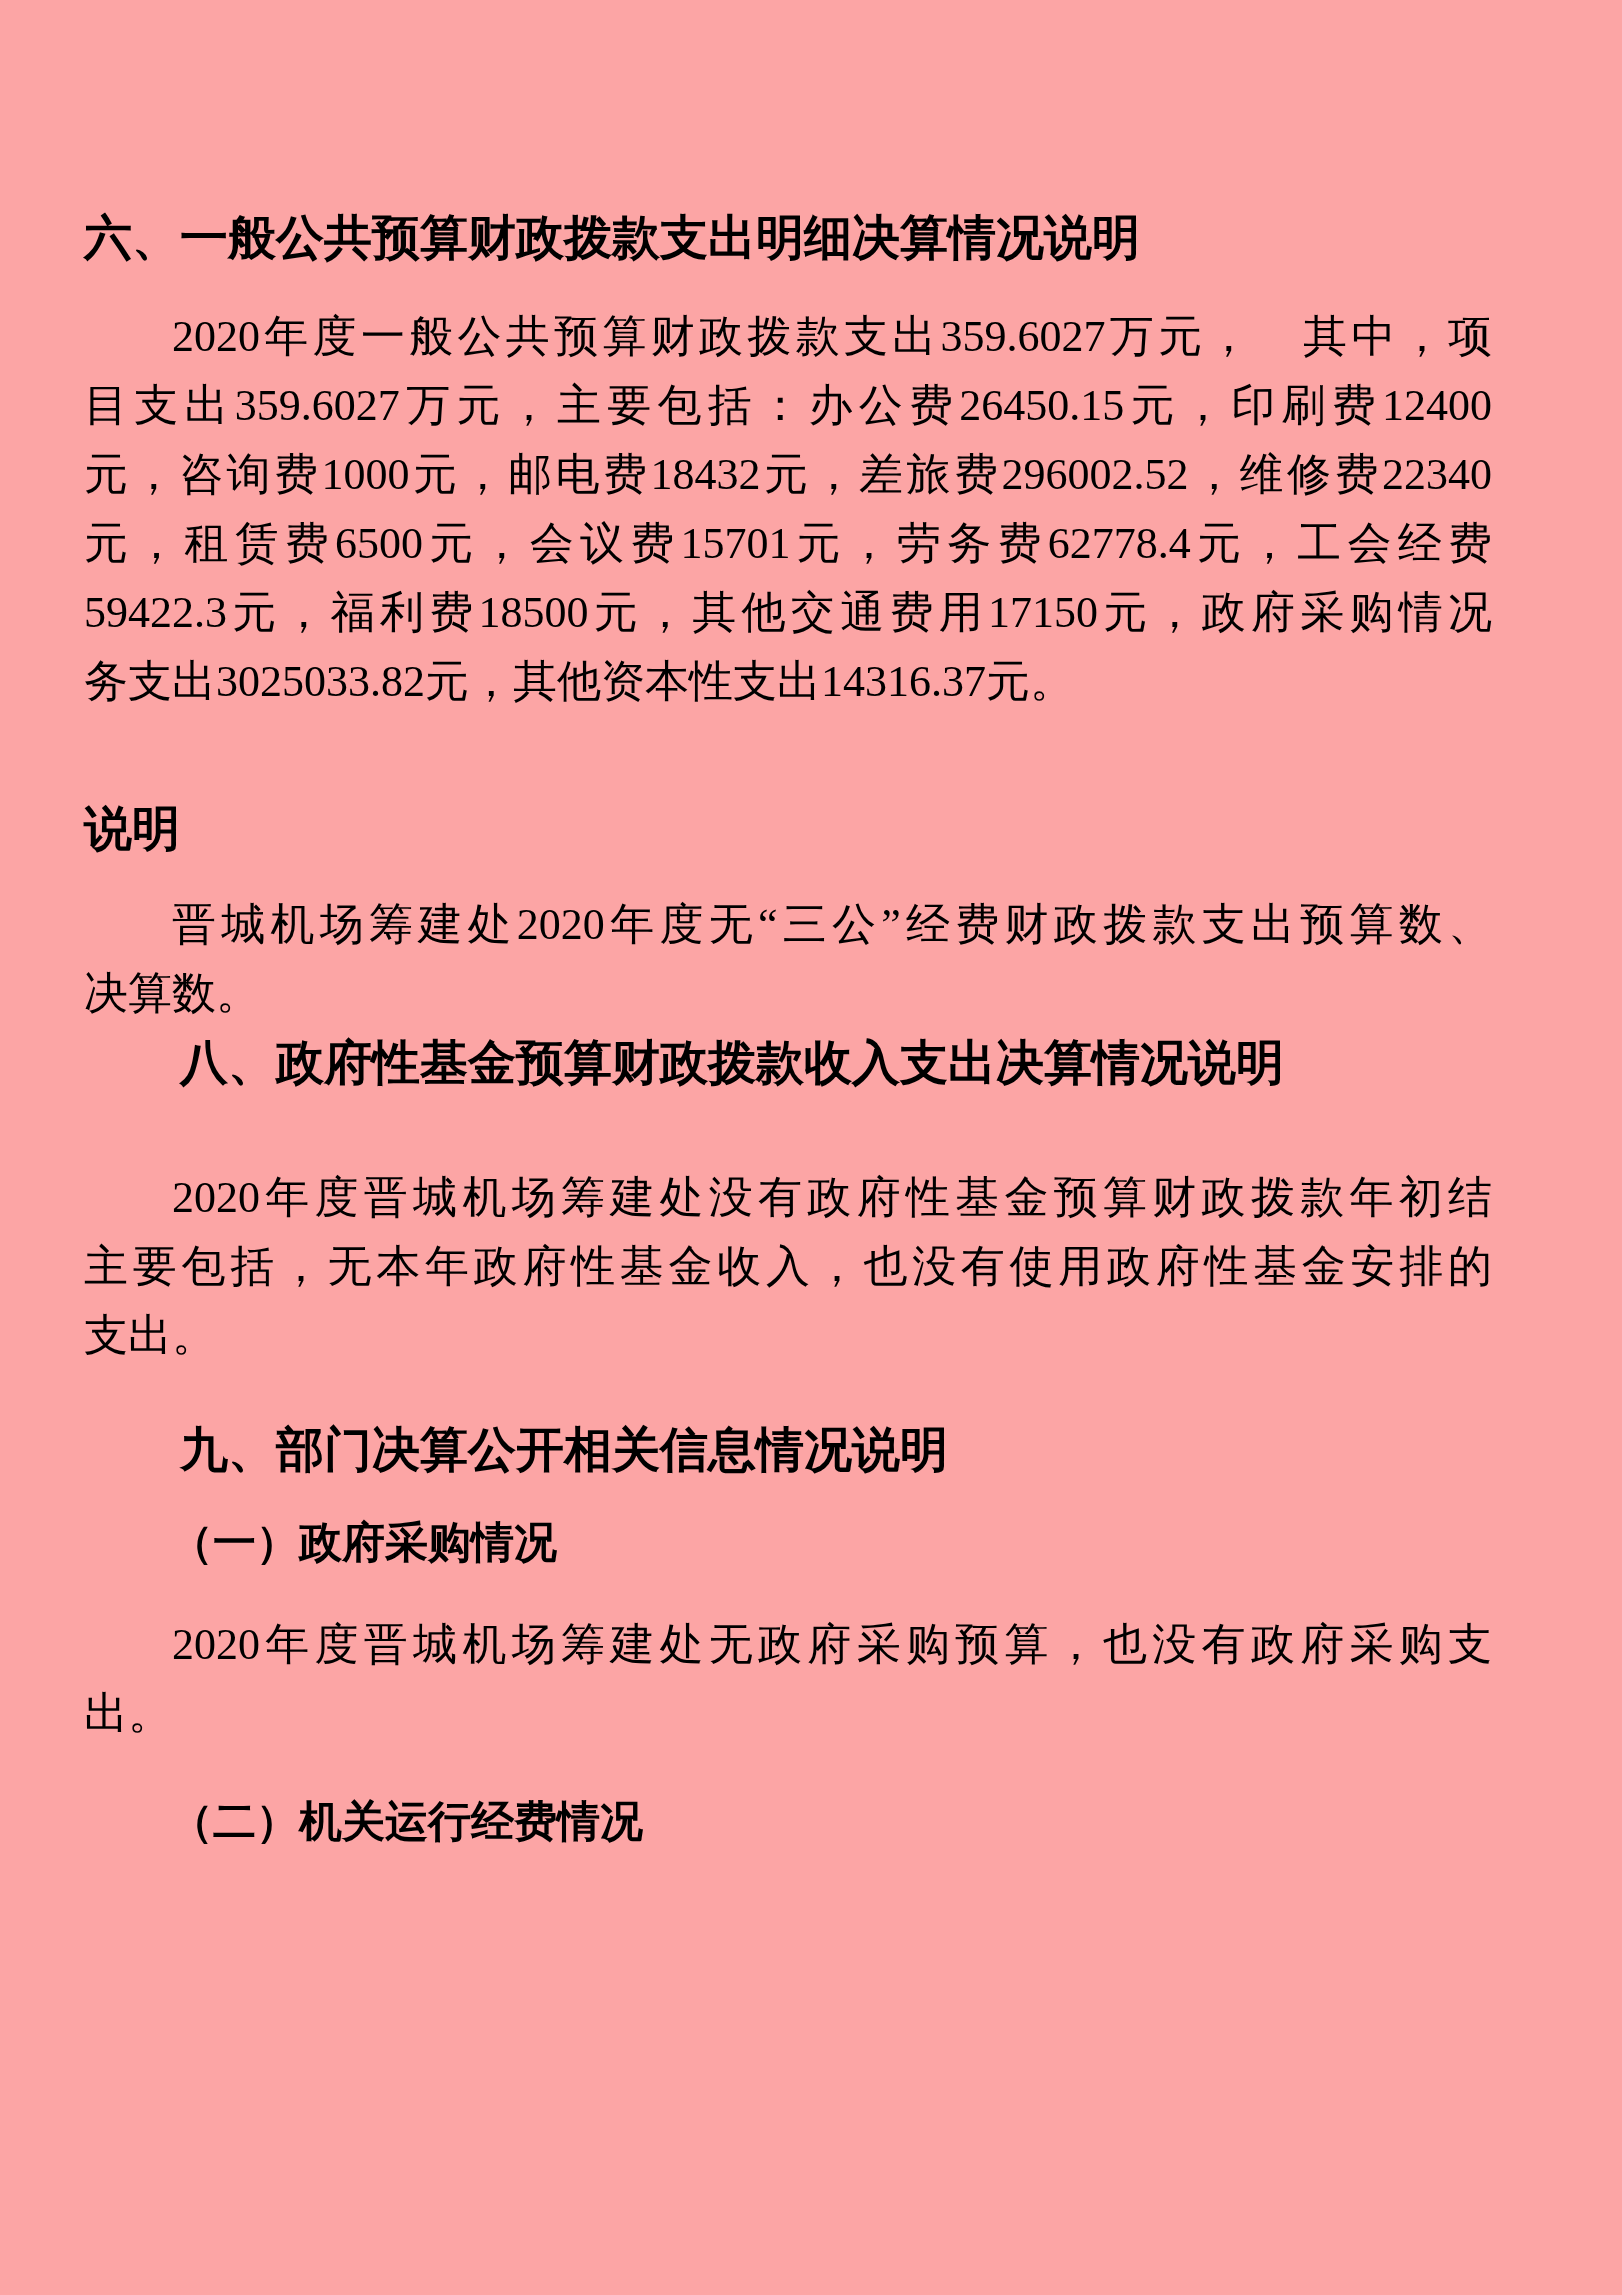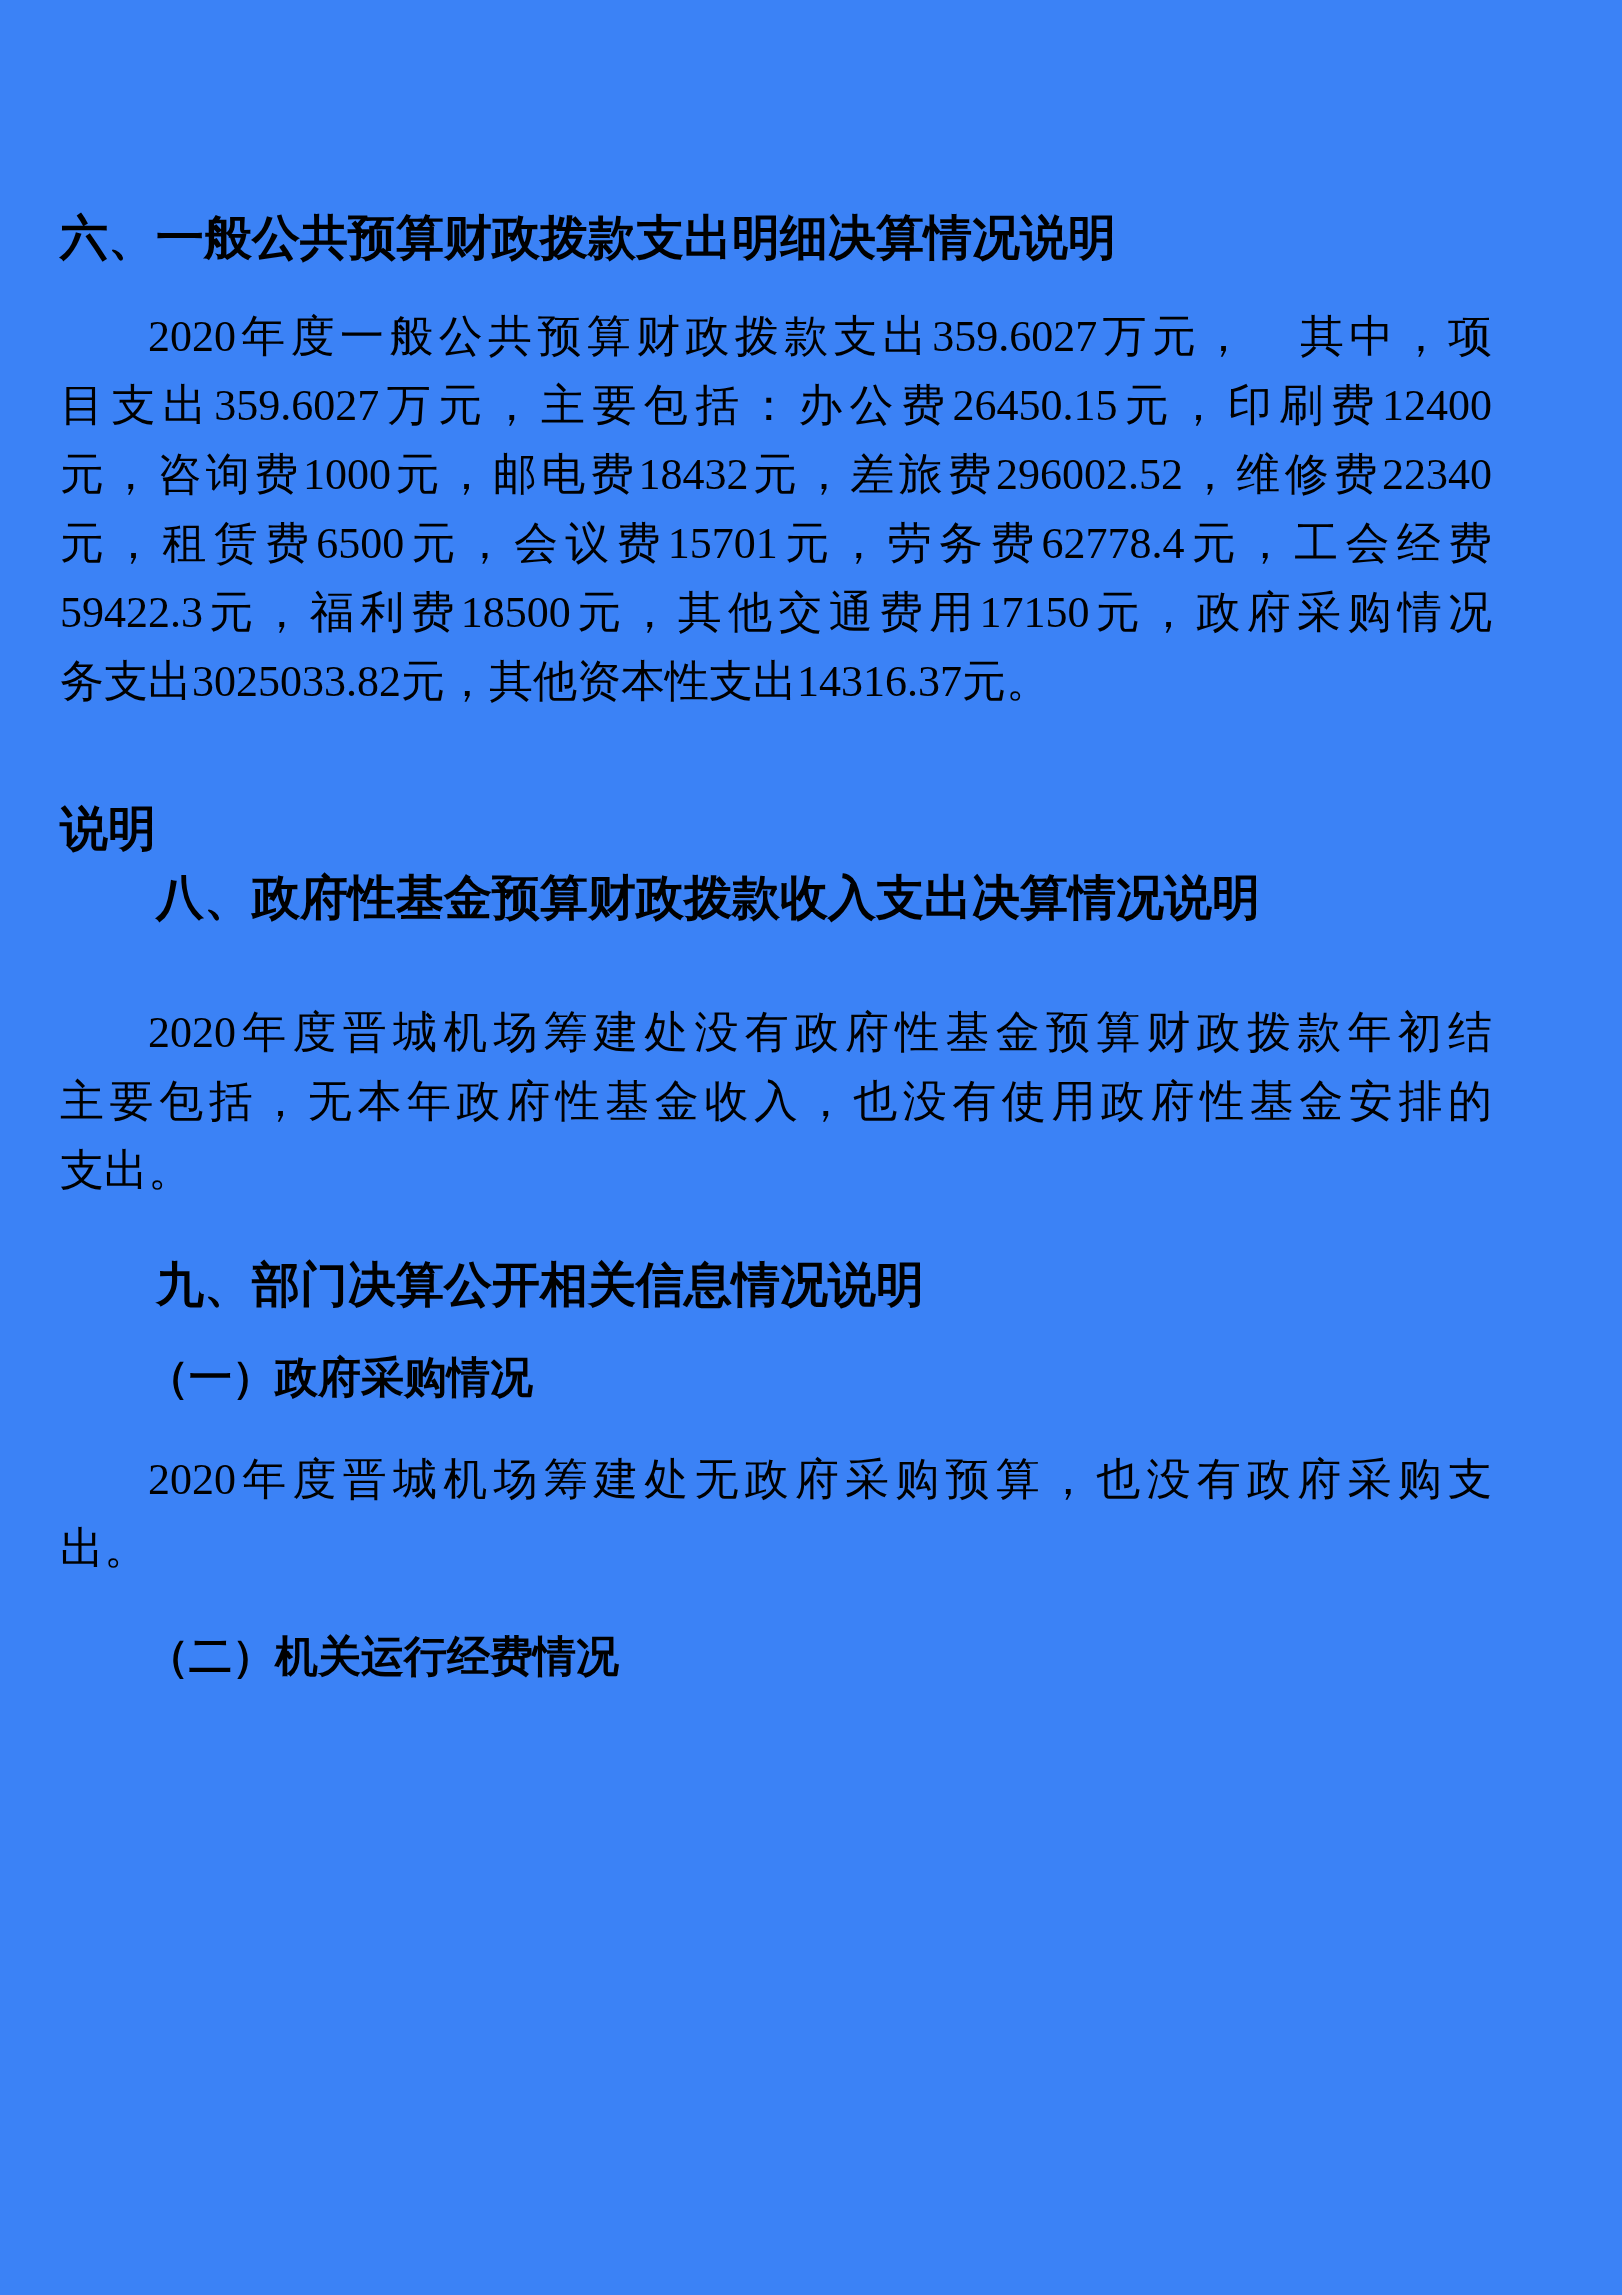--- a/index.html
+++ b/index.html
@@ -5,25 +5,25 @@
   html, body {
     margin: 0;
     padding: 0;
     background: #ffffff;
   }
   .page {
     position: relative;
     width: 1623px;
     height: 2295px;
     margin: 0 auto;
-    background: #3b82f6;
+    background: #fca5a5;
     color: #000000;
     font-family: "Liberation Serif", "DejaVu Serif", serif;
     box-sizing: border-box;
-    padding: 203px 131px 194px 60px;
+    padding: 203px 131px 194px 84px;
     overflow: hidden;
   }
   .line {
     white-space: nowrap;
     line-height: 69px;
   }
   .just {
     text-align: justify;
     text-align-last: justify;
   }
@@ -72,20 +72,24 @@
     <div class="line just">元，咨询费1000元，邮电费18432元，差旅费296002.52，维修费22340</div>
     <div class="line just">元，租赁费6500元，会议费15701元，劳务费62778.4元，工会经费</div>
     <div class="line just">59422.3元，福利费18500元，其他交通费用17150元，政府采购情况</div>
     <div class="line left">务支出3025033.82元，其他资本性支出14316.37元。</div>
   </div>
 
   <div class="h-main mt-h7">
     <div class="line left">说明</div>
   </div>
 
+  <div class="body-text mt-p2">
+    <div class="line just indent">晋城机场筹建处2020年度无“三公”经费财政拨款支出预算数、</div>
+    <div class="line left">决算数。</div>
+  </div>
 
   <div class="h-main mt-h8">
     <div class="line left indent">八、政府性基金预算财政拨款收入支出决算情况说明</div>
   </div>
 
   <div class="body-text mt-p3">
     <div class="line just indent">2020年度晋城机场筹建处没有政府性基金预算财政拨款年初结</div>
     <div class="line just">主要包括，无本年政府性基金收入，也没有使用政府性基金安排的</div>
     <div class="line left">支出。</div>
   </div>

